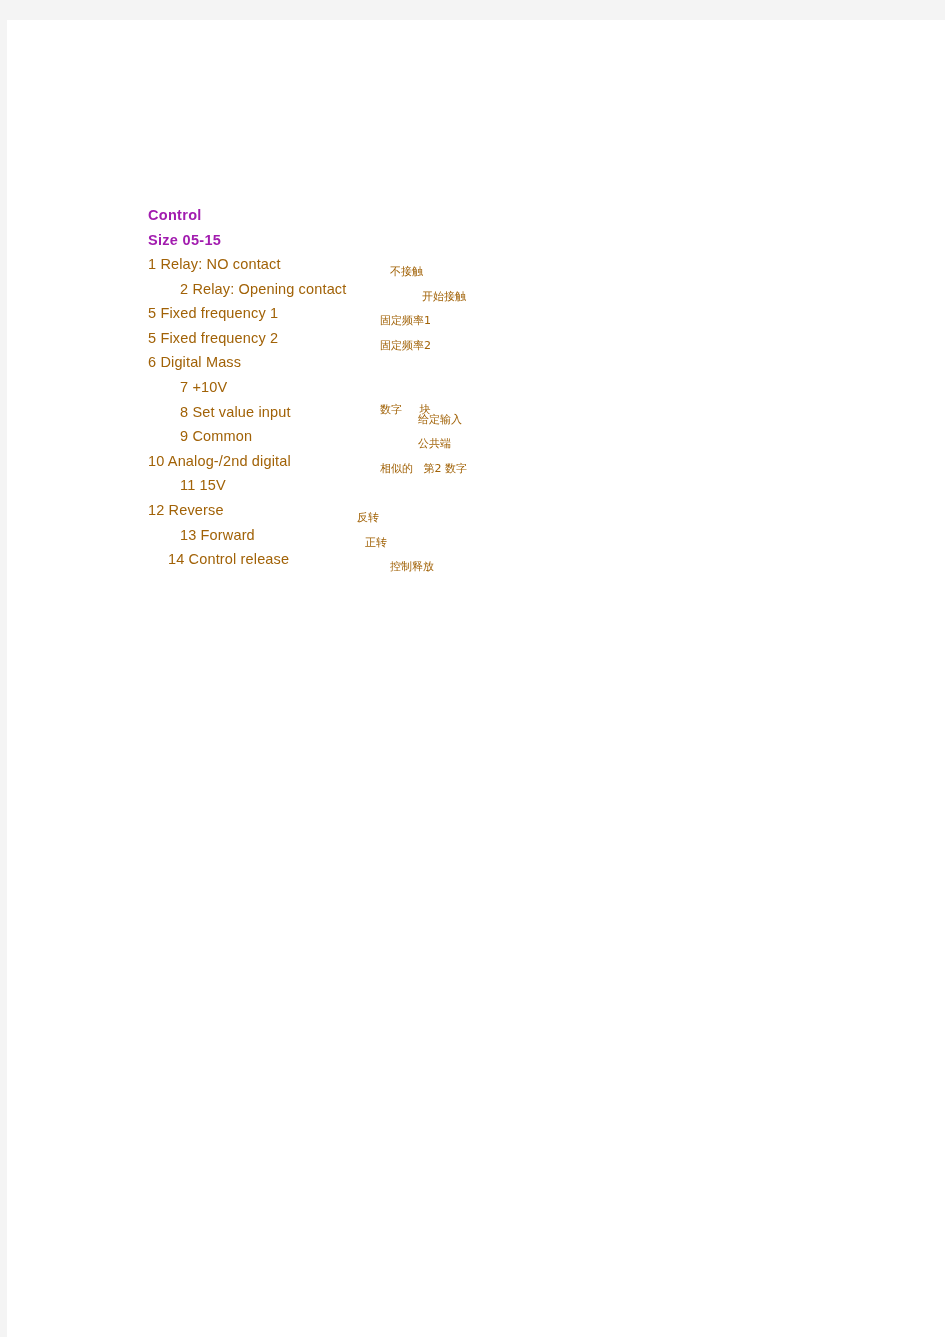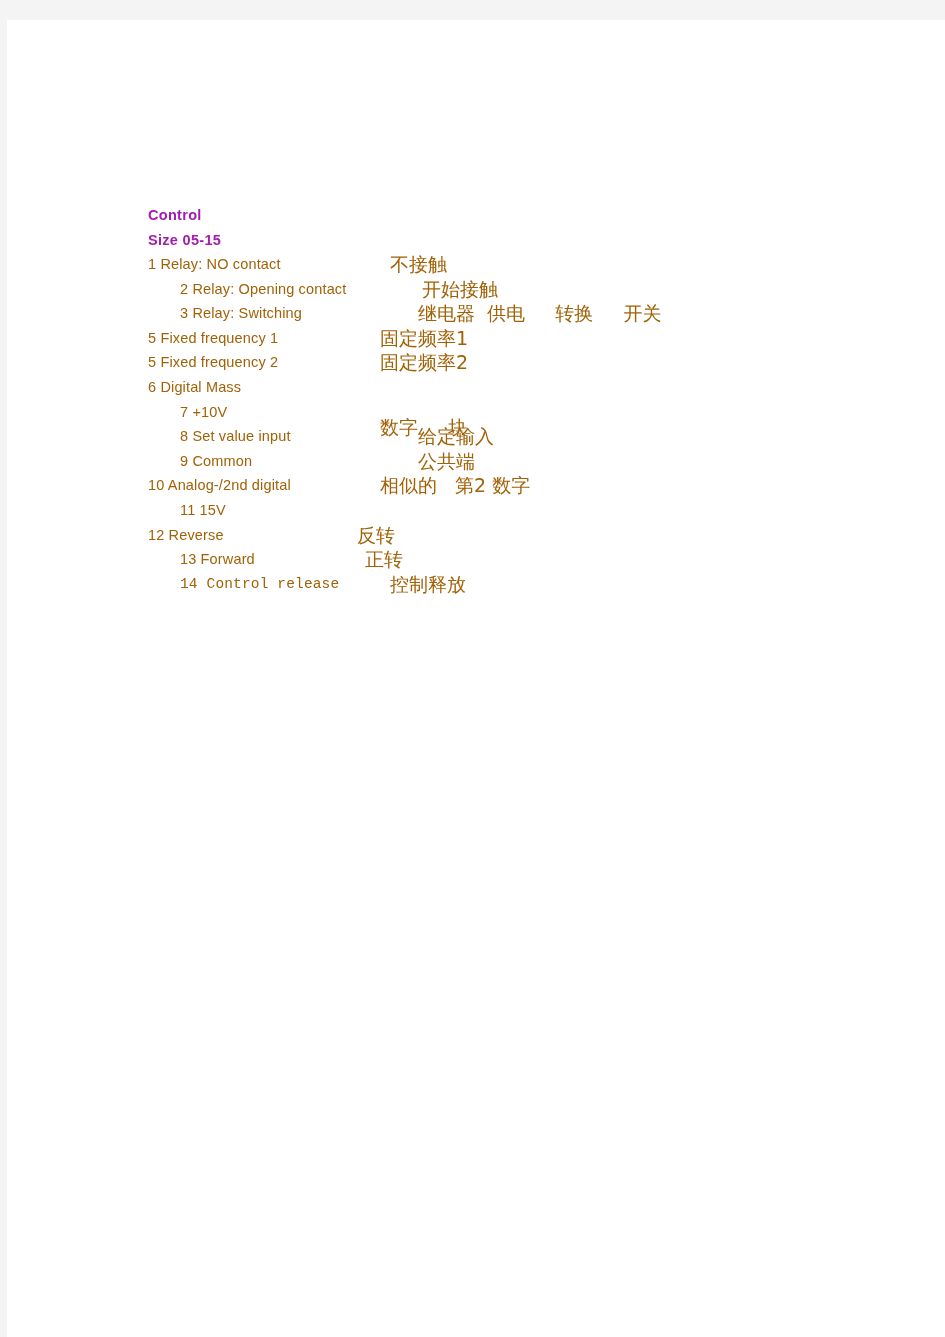--- a/index.html
+++ b/index.html
@@ -45,46 +45,45 @@
     white-space: pre;
   }
   .entry .en {
     position: absolute;
     top: 0;
     white-space: pre;
     letter-spacing: 0.15px;
   }
   .entry .zh {
     position: absolute;
-    top: 0;
+    top: 8px;
     white-space: pre;
     font-family: "DejaVu Sans", "Liberation Sans", sans-serif;
-    font-size: 19px;
+    font-size: 11px;
   }
 </style>
 </head>
 <body>
 
 <div class="page">
   <div class="doc-body">
 
     <div class="heading">Control</div>
     <div class="heading">Size 05-15</div>
 
     <div id="entry-list">
         <div class="entry"><span class="en" style="left: 0px;">1 Relay: NO contact</span><span class="zh" style="left: 242px;">不接触</span></div>
         <div class="entry"><span class="en" style="left: 32px;">2 Relay: Opening contact</span><span class="zh" style="left: 274px;">开始接触</span></div>
-        <div class="entry"><span class="en" style="left: 32px;">3 Relay: Switching</span><span class="zh" style="left: 270px;">继电器  供电     转换     开关</span></div>
         <div class="entry"><span class="en" style="left: 0px;">5 Fixed frequency 1</span><span class="zh" style="left: 232px;">固定频率1</span></div>
         <div class="entry"><span class="en" style="left: 0px;">5 Fixed frequency 2</span><span class="zh" style="left: 232px;">固定频率2</span></div>
         <div class="entry"><span class="en" style="left: 0px;">6 Digital Mass</span><span class="zh" style="left: 232px; margin-top: 40px;">数字     块</span></div>
         <div class="entry"><span class="en" style="left: 32px;">7 +10V</span></div>
         <div class="entry"><span class="en" style="left: 32px;">8 Set value input</span><span class="zh" style="left: 270px;">给定输入</span></div>
         <div class="entry"><span class="en" style="left: 32px;">9 Common</span><span class="zh" style="left: 270px;">公共端</span></div>
         <div class="entry"><span class="en" style="left: 0px;">10 Analog-/2nd digital</span><span class="zh" style="left: 232px;">相似的   第2 数字</span></div>
         <div class="entry"><span class="en" style="left: 32px;">11 15V</span></div>
         <div class="entry"><span class="en" style="left: 0px;">12 Reverse</span><span class="zh" style="left: 209px;">反转</span></div>
         <div class="entry"><span class="en" style="left: 32px;">13 Forward</span><span class="zh" style="left: 217px;">正转</span></div>
-        <div class="entry"><span class="en" style="left: 32px; font-family: Liberation Mono, monospace;">14 Control release</span><span class="zh" style="left: 242px;">控制释放</span></div>
+        <div class="entry"><span class="en" style="left: 20px;">14 Control release</span><span class="zh" style="left: 242px;">控制释放</span></div>
       </div>
 
   </div>
 </div>
 
 </body></html>

